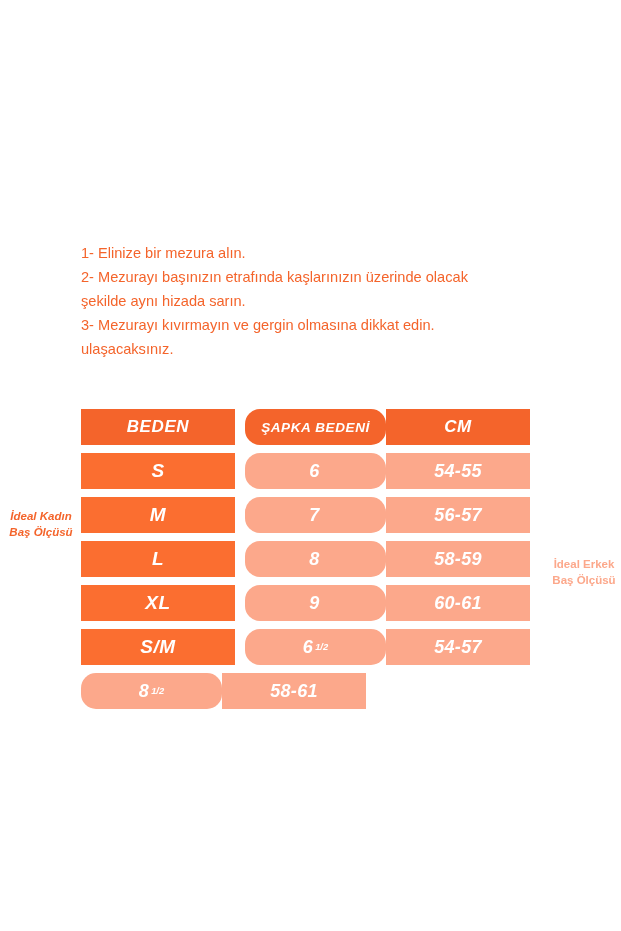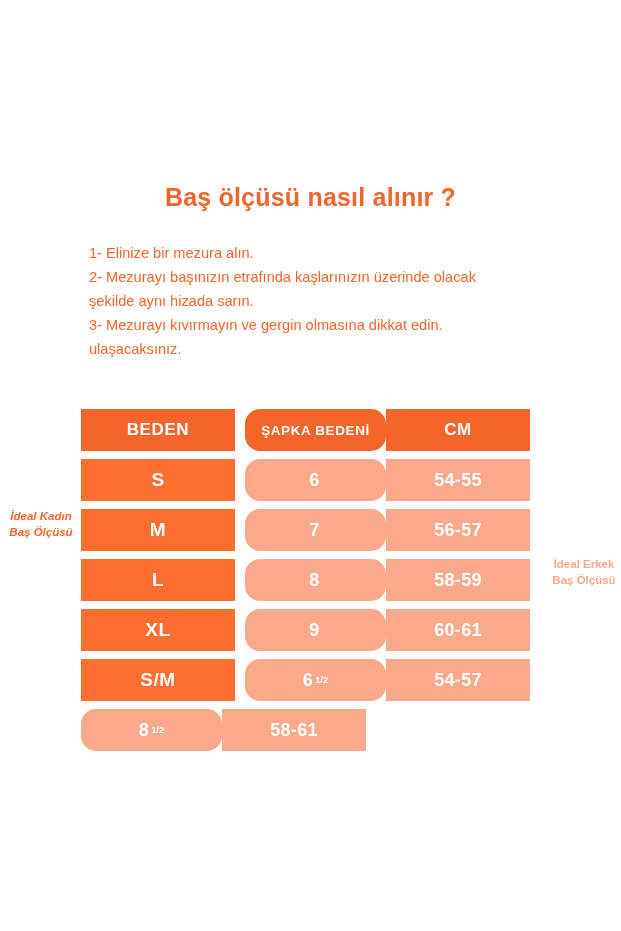--- a/index.html
+++ b/index.html
@@ -30,43 +30,44 @@
     text-align: center;
     font-size: 25px;
     font-weight: bold;
     letter-spacing: 0.2px;
     color: #F4642B;
   }
 
   
   .instructions {
     position: absolute;
-    left: 89px;
+    left: 81px;
     top: 241px;
     width: 470px;
     color: #F4642B;
     font-size: 14.6px;
     line-height: 24px;
     font-weight: normal;
   }
   .instructions .line {
     white-space: pre-wrap;
   }
 
   
   .table {
     position: absolute;
     left: 81px;
     top: 409px;
     width: 459px;
   }
   .row {
     display: flex;
-    height: 42px;
+    height: 36px;
     margin-bottom: 8px;
+    font-style: italic;
   }
   .row:last-child {
     margin-bottom: 0;
   }
   .cell {
     display: flex;
     align-items: center;
     justify-content: center;
     color: #ffffff;
     font-weight: bold;
@@ -137,21 +138,20 @@
     width: 74px;
     text-align: center;
     color: #FCA88B;
   }
 </style>
 </head>
 <body>
 
 <div class="page">
 
-  <div class="title">Baş ölçüsü nasıl alınır ?</div>
 
   <div class="instructions">
     <div class="line">1- Elinize bir mezura alın.</div>
     <div class="line">2- Mezurayı başınızın etrafında kaşlarınızın üzerinde olacak</div>
     <div class="line">şekilde aynı hizada sarın.</div>
     <div class="line">3- Mezurayı kıvırmayın ve gergin olmasına dikkat edin.</div>
     <div class="line">ulaşacaksınız.</div>
   </div>
 
   <div class="table">

